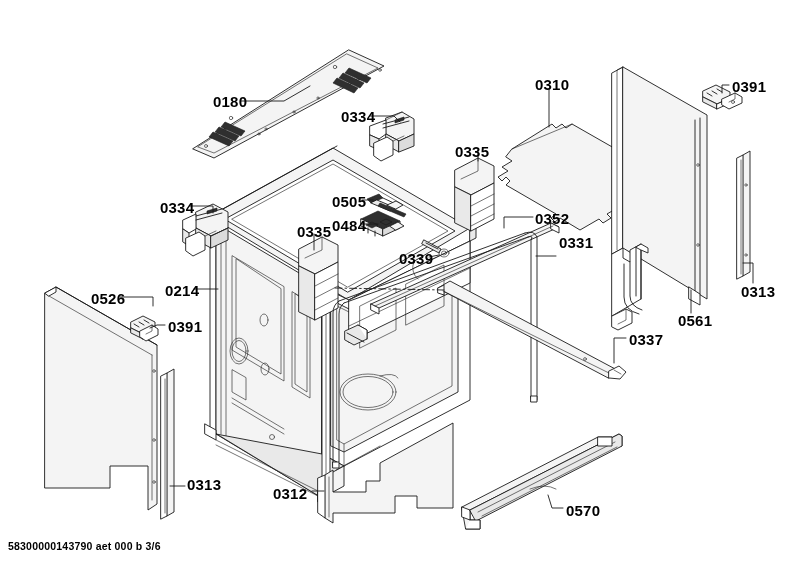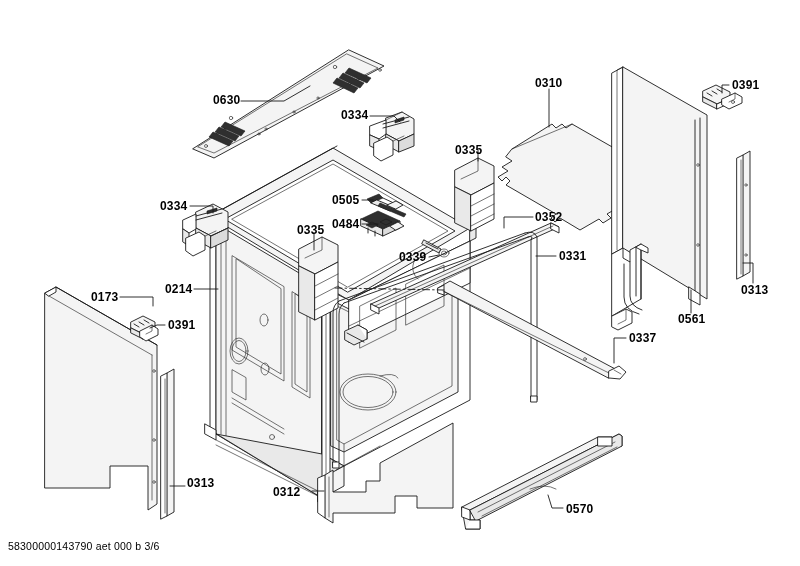--- a/index.html
+++ b/index.html
@@ -17,24 +17,24 @@
           stroke-linejoin:round;stroke-linecap:round;}
   .fillG2{fill:#e9e9e9;stroke:#1a1a1a;stroke-width:0.9;
           stroke-linejoin:round;stroke-linecap:round;}
   .fillG3{fill:#dcdcdc;stroke:#1a1a1a;stroke-width:0.9;
           stroke-linejoin:round;stroke-linecap:round;}
   .fillD{fill:#2f2f2f;stroke:#1a1a1a;stroke-width:0.6;
          stroke-linejoin:round;}
   .leader{fill:none;stroke:#1a1a1a;stroke-width:0.9;stroke-linecap:round;}
   .dash{fill:none;stroke:#1a1a1a;stroke-width:0.9;
         stroke-dasharray:7 3 1.6 3;stroke-linecap:round;}
-  .lbl{position:absolute;font-size:12px;font-weight:bold;color:#000;
+  .lbl{position:absolute;font-size:15px;font-weight:bold;color:#000;
        letter-spacing:.2px;white-space:nowrap;line-height:1;}
   .footer{position:absolute;left:8px;top:541px;font-size:10.5px;
-          font-weight:normal;color:#000;white-space:nowrap;}
+          font-weight:bold;color:#000;white-space:nowrap;}
 </style>
 </head>
 <body>
 
 <div id="sheet">
 
   <svg width="800" height="566" viewBox="0 0 800 566">
 
     <g>
       <path class="fillG1" d="M349,50 L384,66 L214,158 L193,149 Z"></path>
@@ -334,37 +334,37 @@
       <path class="leader" d="M691,313 L691,290"></path>
       <path class="leader" d="M753,283 L753,263 L743,263"></path>
       <path class="leader" d="M185,486 L177,486 L170,486"></path>
       <path class="leader" d="M120,297 L153,297 L153,306"></path>
       <path class="leader" d="M194,289 L218,289"></path>
       <path class="leader" d="M312,491 L324,491"></path>
       <path class="leader" d="M563,508 L552,508 L548,495"></path>
     </g>
   </svg>
 
-  <div class="lbl" style="left:213px;top:94px">0630</div>
+  <div class="lbl" style="left:213px;top:94px">0180</div>
   <div class="lbl" style="left:341px;top:109px">0334</div>
   <div class="lbl" style="left:160px;top:200px">0334</div>
   <div class="lbl" style="left:455px;top:144px">0335</div>
   <div class="lbl" style="left:297px;top:224px">0335</div>
   <div class="lbl" style="left:332px;top:194px">0505</div>
   <div class="lbl" style="left:332px;top:218px">0484</div>
   <div class="lbl" style="left:399px;top:251px">0339</div>
   <div class="lbl" style="left:535px;top:77px">0310</div>
   <div class="lbl" style="left:732px;top:79px">0391</div>
   <div class="lbl" style="left:168px;top:319px">0391</div>
   <div class="lbl" style="left:535px;top:211px">0352</div>
-  <div class="lbl" style="left:559px;top:250px">0331</div>
+  <div class="lbl" style="left:559px;top:235px">0331</div>
   <div class="lbl" style="left:629px;top:332px">0337</div>
   <div class="lbl" style="left:678px;top:313px">0561</div>
   <div class="lbl" style="left:741px;top:284px">0313</div>
   <div class="lbl" style="left:187px;top:477px">0313</div>
-  <div class="lbl" style="left:91px;top:291px">0173</div>
+  <div class="lbl" style="left:91px;top:291px">0526</div>
   <div class="lbl" style="left:165px;top:283px">0214</div>
   <div class="lbl" style="left:273px;top:486px">0312</div>
   <div class="lbl" style="left:566px;top:503px">0570</div>
 
   <div class="lbl footer">58300000143790 aet 000 b 3/6</div>
 
 </div>
 
 </body></html>

